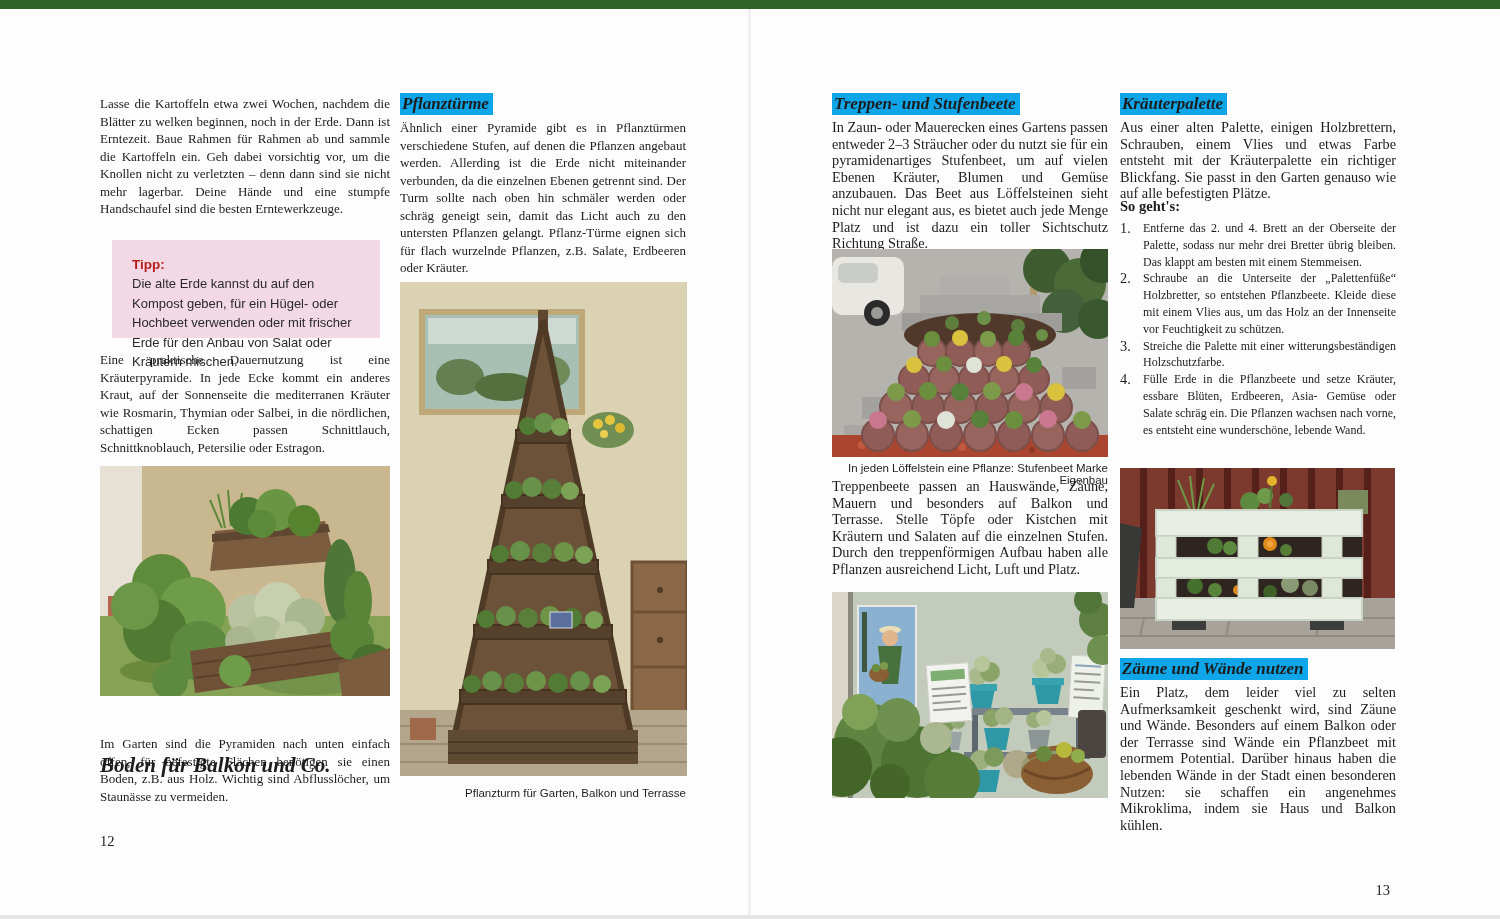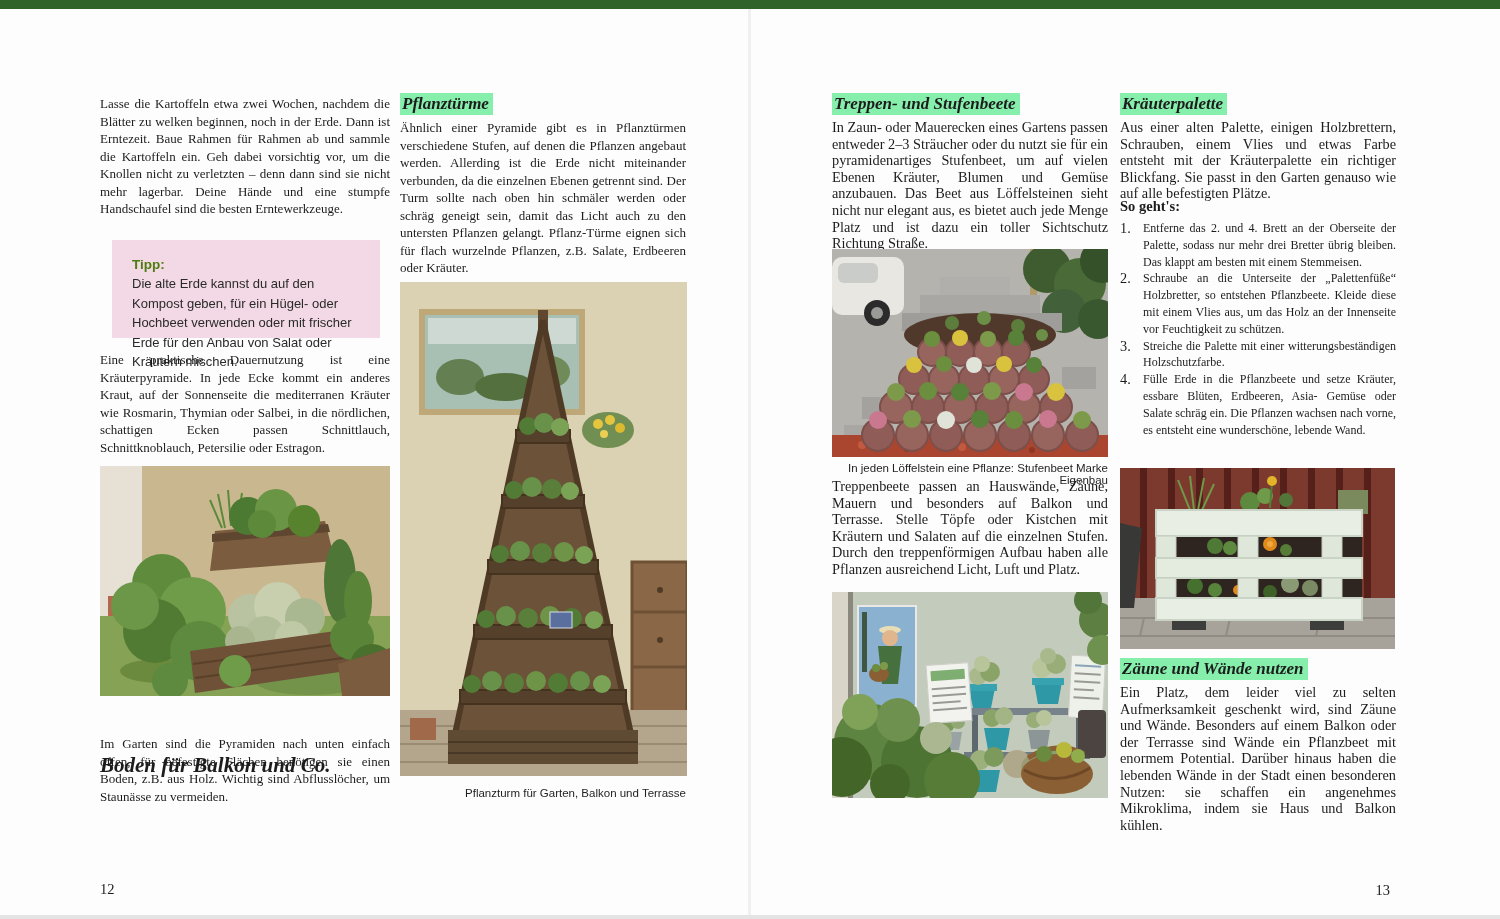--- a/index.html
+++ b/index.html
@@ -9,26 +9,26 @@
     font-family:"Liberation Serif", serif; color:#1c1c1c; overflow:hidden;
   }
   .topbar { position:absolute; left:0; top:0; width:1500px; height:9px; background:#2f6329; }
   .bottombar { position:absolute; left:0; bottom:0; width:1500px; height:4px; background:#e4e4e4; }
   .gutter { position:absolute; left:748px; top:9px; width:3px; height:906px;
             background:#f0f0f0; }
   .abs { position:absolute; }
   .body-text { font-size:13px; line-height:17.5px; text-align:justify; }
   .body-text-r { font-size:14.3px; line-height:16.6px; text-align:justify; }
   .headline { font-size:17px; font-weight:bold; font-style:italic; line-height:20px; }
-  .headline .hl { background:#86efac; padding:1px 4px 2px 2px; }
+  .headline .hl { background:#0ea5e9; padding:1px 4px 2px 2px; }
   .subhead { font-size:21px; font-weight:600; font-style:italic;margin-top:40px; }
   .caption { font-family:"Liberation Sans", sans-serif; font-size:11.5px; color:#1f1f1f;text-align:right; }
   .tipbox { background:#f3d9e5; padding:15px 16px 12px 20px;
             font-family:"Liberation Sans", sans-serif; }
-  .tip-title { font-size:13.5px; font-weight:bold; line-height:19px; color:#4d7c0f; }
+  .tip-title { font-size:13.5px; font-weight:bold; line-height:19px; color:#b91c1c; }
   .tip-body { font-size:13px; line-height:19.5px; color:#2a2a2a; }
   .steps-title { font-size:14.5px; font-weight:bold; }
   .step { display:flex; }
   .step-num { width:23px; flex:none; font-size:14.3px; line-height:16.8px; }
   .step-text { flex:1; font-size:12px; line-height:16.8px; text-align:justify; }
   .pagenum { font-size:14.5px; }
   .ph { position:absolute; overflow:hidden; }
   .ph svg { display:block; }
 </style>
 </head>
@@ -89,21 +89,21 @@
       <circle cx="135" cy="205" r="16" fill="#6f9c49"></circle>
       <circle cx="70" cy="215" r="18" fill="#5d8a3f"></circle>
       <polygon points="238,198 290,182 290,230 242,230" fill="#7b5c3e"></polygon>
     </svg>
   </div>
 
   <div class="abs subhead" style="left:100px; top:713px; width:290px;">Boden für Balkon und Co.</div>
 
   <div class="abs body-text" style="left:100px; top:735px; width:290px;">Im Garten sind die Pyramiden nach unten einfach offen, für befestigte Flächen benötigen sie einen Boden, z.B. aus Holz. Wichtig sind Abflusslöcher, um Staunässe zu vermeiden.</div>
 
-  <div class="abs pagenum" style="left:100px; top:833px;margin-top:48px;">12</div>
+  <div class="abs pagenum" style="left:100px; top:833px;">12</div>
 
   <div class="abs headline" style="left:400px; top:94px; width:286px;">
     <span class="hl">Pflanztürme</span>
   </div>
 
   <div class="abs body-text" style="left:400px; top:119px; width:286px;">Ähnlich einer Pyramide gibt es in Pflanztürmen verschiedene Stufen, auf denen die Pflanzen angebaut werden. Allerding ist die Erde nicht miteinander verbunden, da die einzelnen Ebenen getrennt sind. Der Turm sollte nach oben hin schmäler werden oder schräg geneigt sein, damit das Licht auch zu den untersten Pflanzen gelangt. Pflanz-Türme eignen sich für flach wurzelnde Pflanzen, z.B. Salate, Erdbeeren oder Kräuter.</div>
 
   <div class="ph" style="left:400px; top:282px; width:287px; height:494px;">
     <svg width="287" height="494" viewBox="0 0 287 494" preserveAspectRatio="none">
       <rect width="287" height="494" fill="#dbd2b3"></rect>

